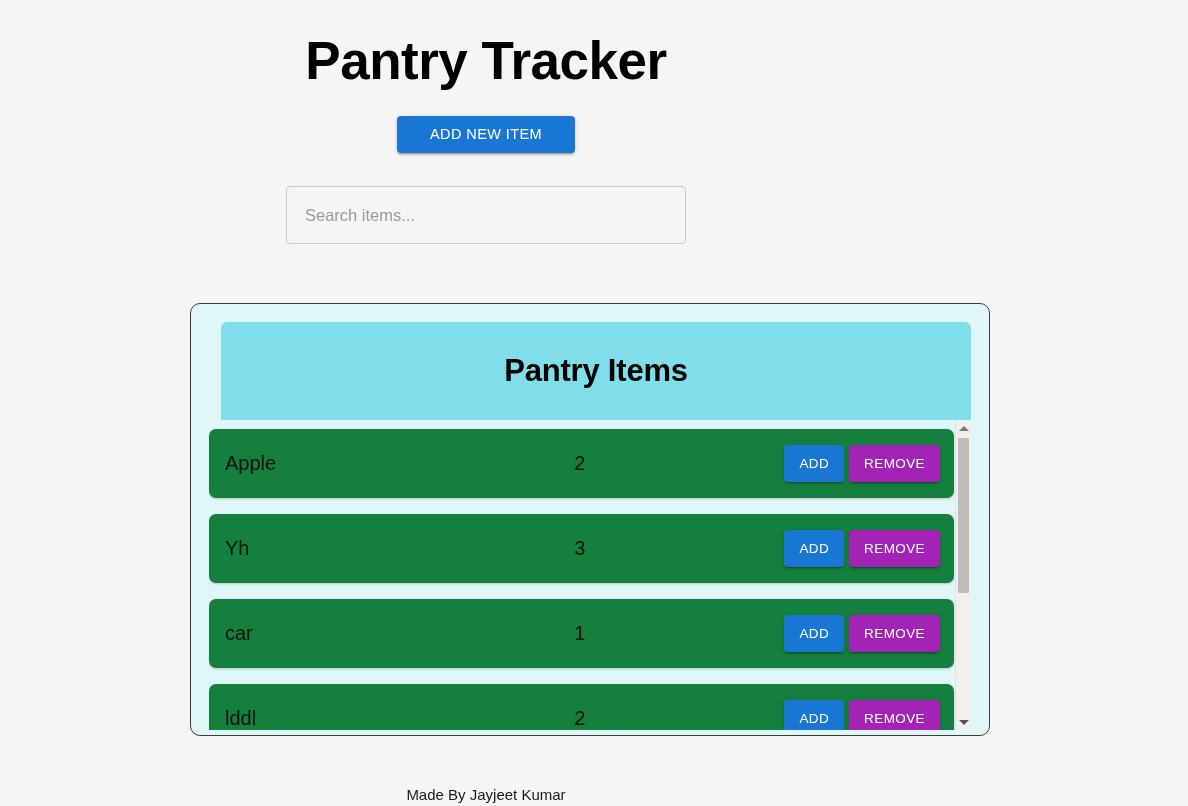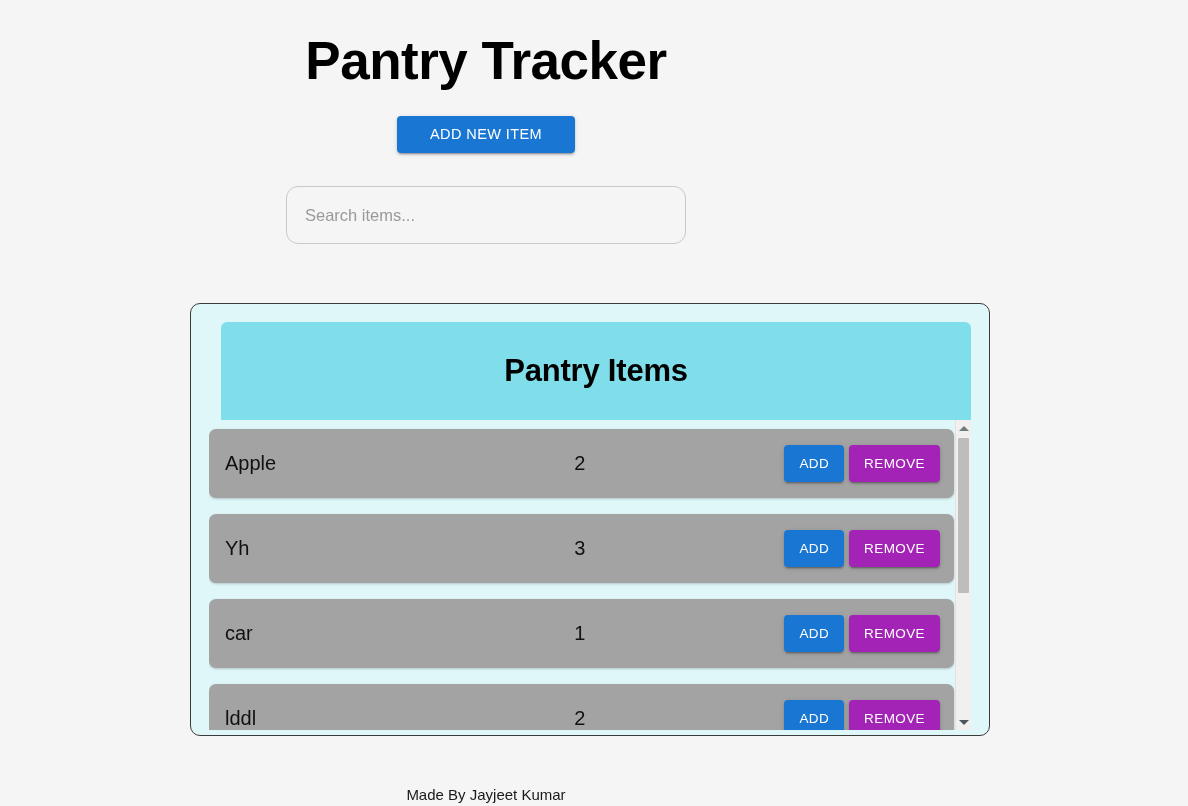--- a/index.html
+++ b/index.html
@@ -63,21 +63,21 @@
   
   .search-wrap {
     text-align: center;
     margin-top: 33px;
   }
   .search-input {
     width: 400px;
     height: 58px;
     background: #f5f5f5;
     border: 1px solid #c9c9c9;
-    border-radius: 12px;
+    border-radius: 4px;
     padding: 0 18px;
     font-size: 16.5px;
     font-family: "Liberation Sans", sans-serif;
     color: #0369a1;
     outline: none;
   }
   .search-input::placeholder {
     color: #9a9a9a;
     opacity: 1;
   }
@@ -120,21 +120,21 @@
   .list-inner {
     position: absolute;
     left: 0;
     top: 0;
     right: 17px;
     padding-top: 9px;
   }
   .item-row {
     display: flex;
     align-items: center;
-    background: #a3a3a3;
+    background: #15803d;
     border-radius: 7px;
     height: 69px;
     margin-bottom: 16px;
     padding: 0 14px 0 16px;
     box-shadow: 0 1px 3px rgba(0,0,0,0.12), 0 1px 2px rgba(0,0,0,0.09);
   }
   .item-name {
     flex: 0 0 270px;
     font-size: 20px;
     color: #111;

